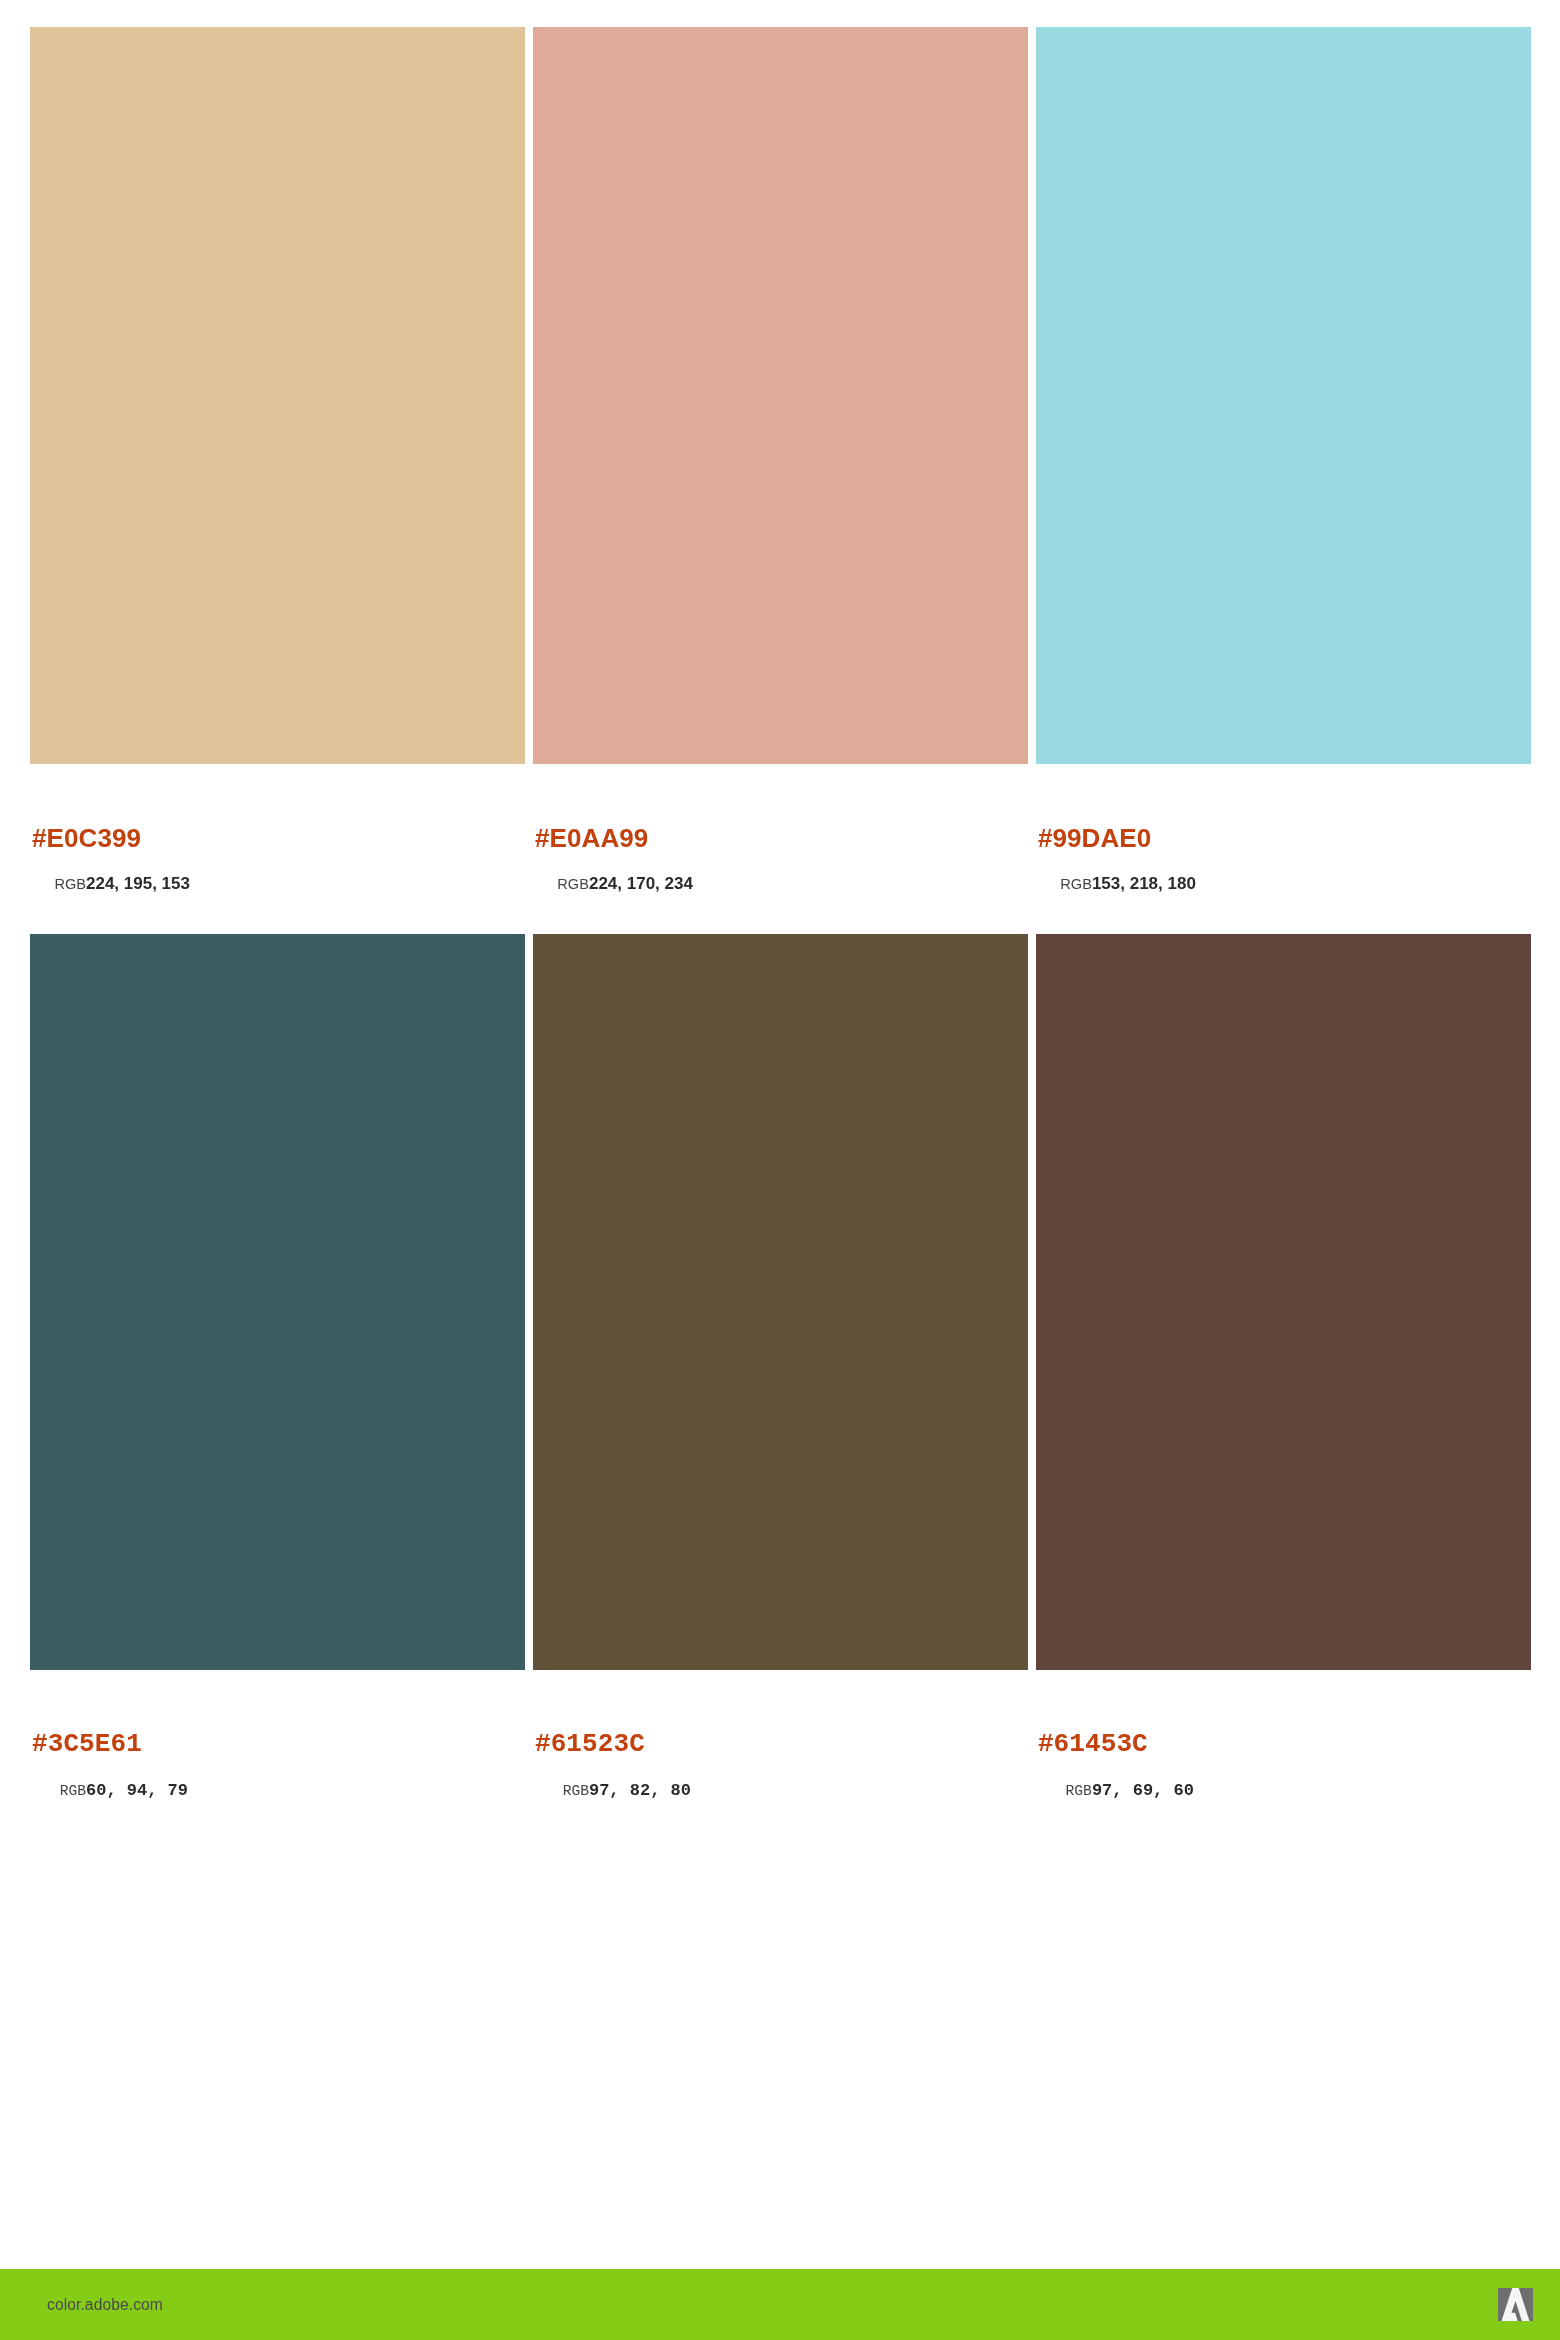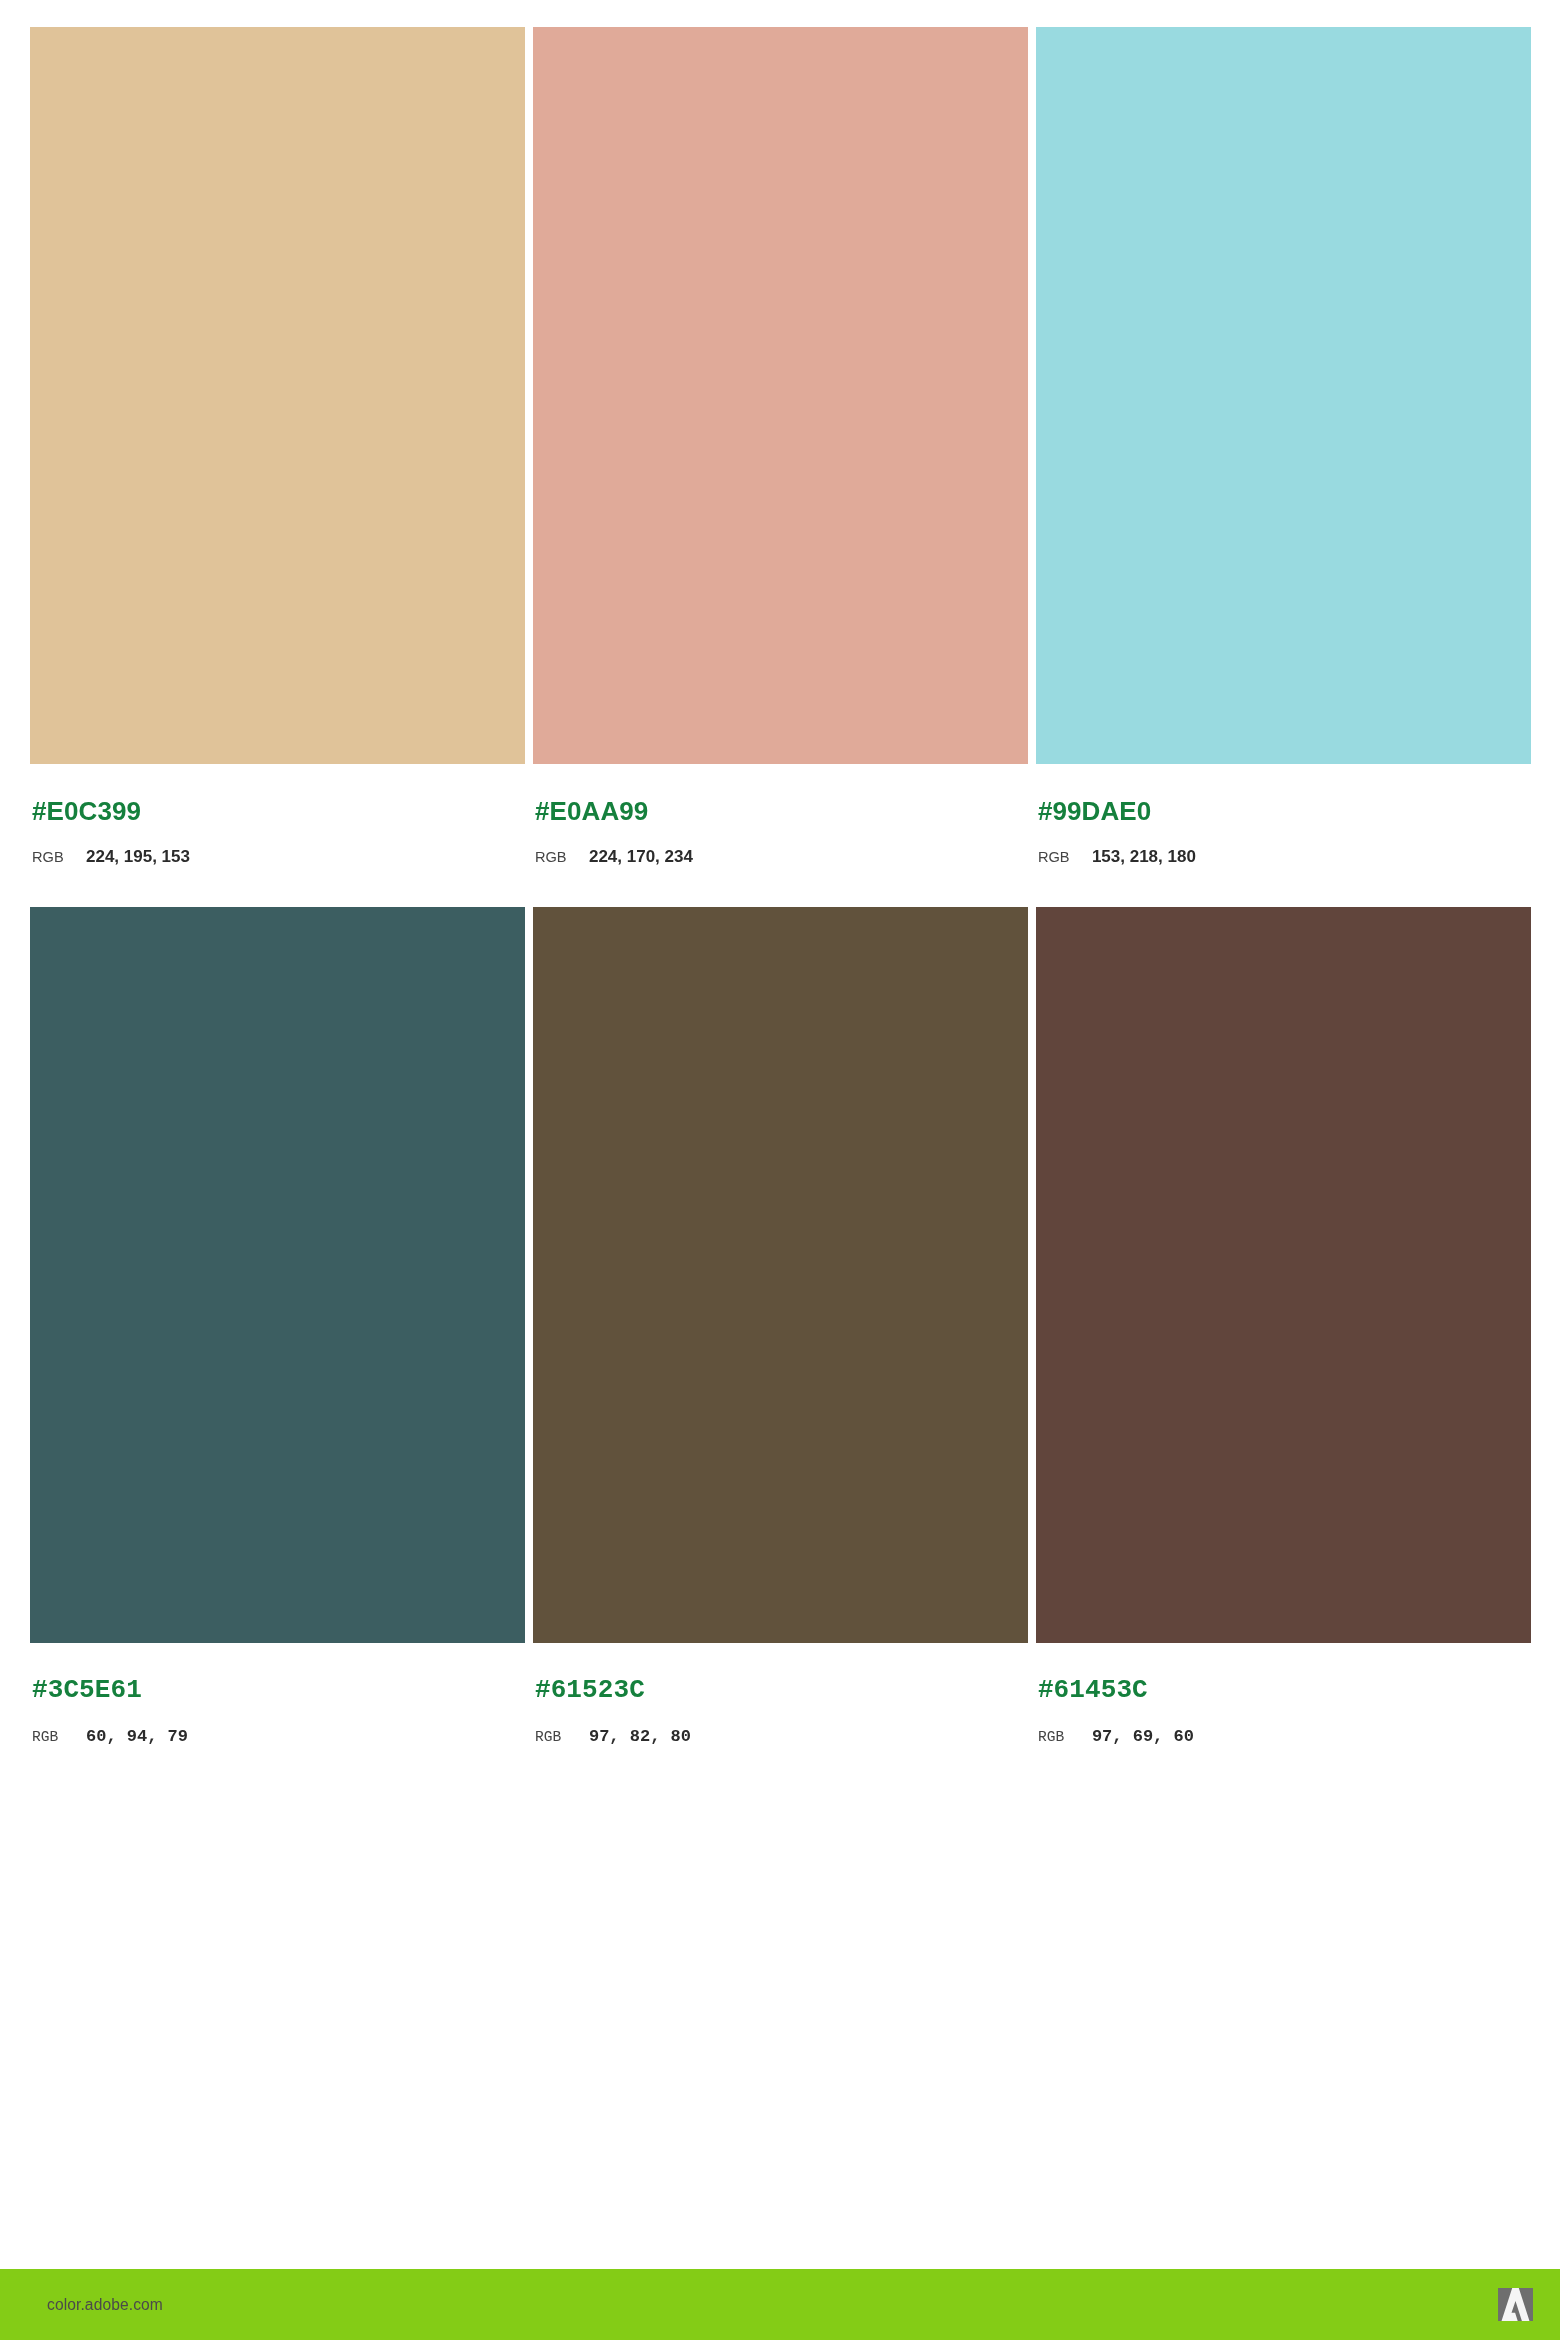--- a/index.html
+++ b/index.html
@@ -56,40 +56,42 @@
   }
 
   .swatch-meta {
     padding-top: 33px;
     padding-left: 2px;
   }
 
   .swatch-hex {
     font-size: 26px;
     font-weight: bold;
-    color: #15803d;
+    color: #c2410c;
     letter-spacing: 0.1px;
     line-height: 1.1;
     white-space: nowrap;
+    margin-top: 27px;
   }
 
   .swatch-rgb-line {
     margin-top: 21.5px;
     display: flex;
     flex-direction: row;
     align-items: baseline;
     white-space: nowrap;
   }
   .rgb-label {
     font-size: 14.6px;
     font-weight: normal;
     color: #444444;
     width: 54px;
     flex: 0 0 54px;
     line-height: 1.2;
+    text-align: right;
   }
   .rgb-values {
     font-size: 17px;
     font-weight: bold;
     color: #2b2b2b;
     line-height: 1.2;
   }
 
   
   .footer {

